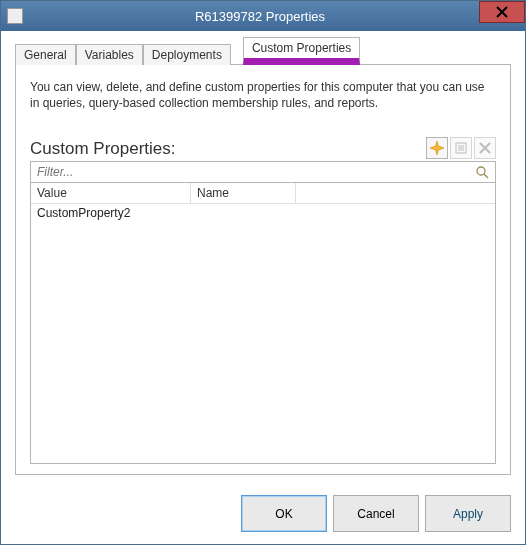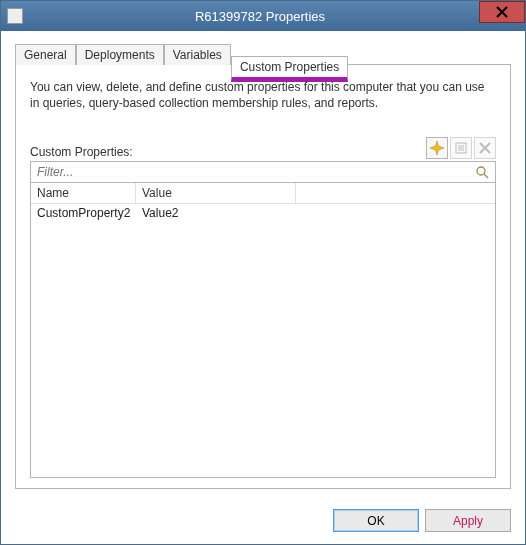--- a/index.html
+++ b/index.html
@@ -72,23 +72,24 @@
     background: #f4f4f4;
     margin-right: 0px;
     font-size: 12px;
     color: #333;
     position: relative;
     top: 1px;
     cursor: pointer;
   }
   .tab.active {
     background: #fff;
-    border-bottom: 5px solid #a21caf;
-    top: 18px;
+    border-bottom: 7px solid #a21caf;
+    top: 1px;
     z-index: 2;
+    margin-left: 12px;
   }
   .tabpanel {
     border: 1px solid #b5b5b5;
     border-top: none;
     flex: 1;
     padding: 14px 14px 10px 14px;
     display: flex;
     flex-direction: column;
   }
   .desc {
@@ -97,21 +98,21 @@
     line-height: 1.35;
     margin-bottom: 26px;
   }
   .toolbar-row {
     display: flex;
     align-items: flex-end;
     justify-content: space-between;
     margin-bottom: 2px;
   }
   .section-label {
-    font-size: 12px;
+    font-size: 17px;
     color: #333;
   }
   .toolbar {
     display: flex;
     gap: 2px;
   }
   .toolbtn {
     width: 22px; height: 22px;
     border: 1px solid #b5b5b5;
     background: #f7f7f7;
@@ -170,32 +171,32 @@
   .lv-row .cell {
     padding: 2px 6px;
   }
   .buttons {
     display: flex;
     justify-content: flex-end;
     gap: 6px;
     padding: 10px 14px 12px 0;
   }
   .btn {
-    width: 86px; height: 23px;
+    width: 86px; height: 37px;
     border: 1px solid #aaa;
     background: #e9e9e9;
     font-size: 12px;
     cursor: pointer;
     display: flex; align-items: center; justify-content: center;
   }
   .btn.default {
     border: 1px solid #5a9bd4;
     box-shadow: inset 0 0 0 1px #aad1f0;
   }
-  .btn.disabled { color: #be185d; cursor: default; }
+  .btn.disabled { color: #0c4a6e; cursor: default; }
   svg { display:block; }
 </style>
 </head>
 <body>
 
 <div class="window">
 
   <div class="titlebar">
     <div class="sysicon"></div>
     <div class="title">R61399782 Properties</div>
@@ -205,22 +206,22 @@
             <path d="M1 1 L11 11 M11 1 L1 11" stroke="#000" stroke-width="2"></path>
           </svg>
       </span>
     </div>
   </div>
 
   <div class="client">
 
     <div class="tabs">
       <div class="tab">General</div>
+      <div class="tab">Variables</div>
       <div class="tab">Deployments</div>
-      <div class="tab">Variables</div>
       <div class="tab active">Custom Properties</div>
     </div>
 
     <div class="tabpanel">
 
       <div class="desc">You can view, delete, and define custom properties for this computer that you can use in queries, query-based collection membership rules, and reports.</div>
 
       <div class="toolbar-row">
         <div class="section-label">Custom Properties:</div>
         <div class="toolbar">
@@ -258,34 +259,34 @@
         <div class="searchicon">
           <svg width="14" height="14" viewBox="0 0 14 14">
             <circle cx="6" cy="6" r="4" fill="none" stroke="#9a8b55" stroke-width="1.3"></circle>
             <line x1="9" y1="9" x2="13" y2="13" stroke="#9a8b55" stroke-width="1.3"></line>
           </svg>
         </div>
       </div>
 
       <div class="listview">
         <div class="lv-header">
+          <div class="col col-value">Value</div>
           <div class="col col-name">Name</div>
-          <div class="col col-value">Value</div>
           <div class="col col-rest"></div>
         </div>
         <div class="lv-row">
         </div>
         <div class="lv-row">
           <div class="cell col-name">CustomProperty2</div>
-          <div class="cell col-value">Value2</div>
         </div>
       </div>
 
     </div>
 
   </div>
 
   <div class="buttons">
     <div class="btn default">OK</div>
+    <div class="btn">Cancel</div>
     <div class="btn disabled">Apply</div>
   </div>
 
 </div>
 
 </body></html>

